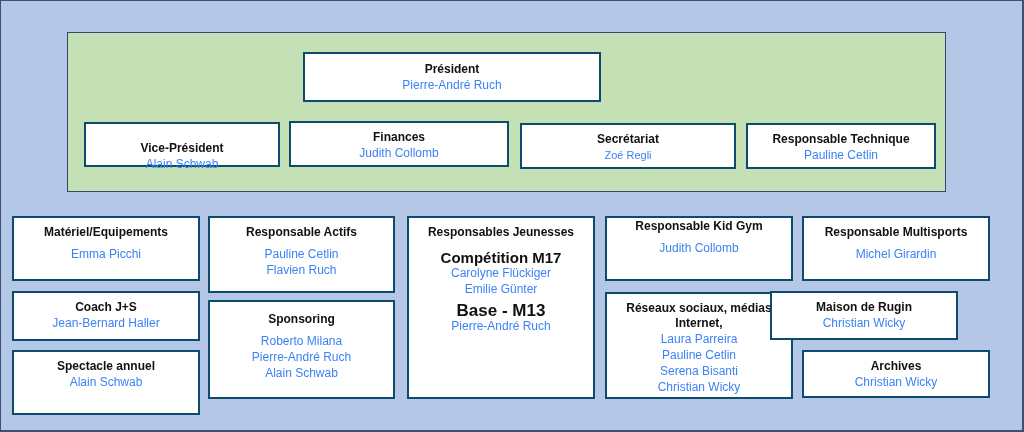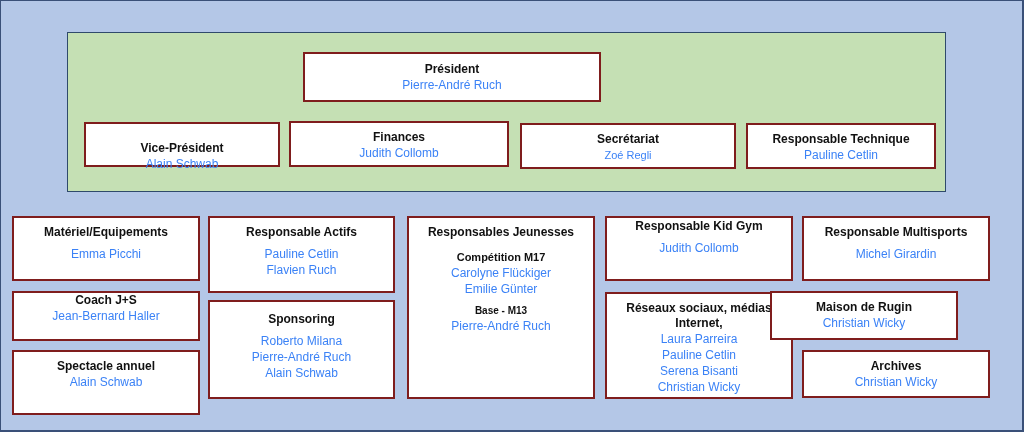--- a/index.html
+++ b/index.html
@@ -1,19 +1,19 @@
 <!DOCTYPE html>
 <html><head>
 <meta charset="utf-8">
 <style>
   html, body { margin:0; padding:0; }
   body { width:1024px; height:432px; position:relative; overflow:hidden; background:#b4c7e7; font-family:"Liberation Sans", sans-serif; }
   .frame { position:absolute; left:0; top:0; width:1021px; height:429px; border:1.5px solid #3a5078; border-right:2px solid #3a5078; border-bottom:2px solid #3a5078; background:#b4c7e7; box-sizing:border-box; width:1024px; height:432px; }
   #green-panel { position:absolute; left:67px; top:32px; width:378px; height:160px; background:#c5e0b4; border:1.5px solid #2f4a6b; box-sizing:border-box; width:379px; }
-  .box { position:absolute; background:#fff; border:2px solid #7f1d1d; box-sizing:border-box; text-align:center; color:#222; }
+  .box { position:absolute; background:#fff; border:2px solid #0c4a6e; box-sizing:border-box; text-align:center; color:#222; }
   .t { font-weight:bold; font-size:12px; line-height:15px; color:#111; }
   .n { font-size:12px; line-height:16px; color:#3b82f6; }
   .sp { height:6px; }
   .sp2 { height:10px; }
 </style>
 </head>
 <body>
 
 <div class="frame"></div>
 <div id="green-panel" style="left:67px;top:32px;width:879px;height:160px;"></div>
@@ -41,21 +41,21 @@
 <div class="box" style="left:746px;top:123px;width:190px;height:46px;padding-top:7px;">
   <div class="t">Responsable Technique</div>
   <div class="n">Pauline Cetlin</div>
 </div>
 
 <div class="box" style="left:12px;top:216px;width:188px;height:65px;padding-top:7px;text-align:center;">
   <div class="t">Matériel/Equipements</div>
   <div class="sp"></div>
   <div class="n">Emma Picchi</div>
 </div>
-<div class="box" style="left:12px;top:291px;width:188px;height:50px;padding-top:0;text-align:center;">
+<div class="box" style="left:12px;top:291px;width:188px;height:50px;padding-top:7px;text-align:center;">
   <div class="t">Coach J+S</div>
   <div class="n">Jean-Bernard Haller</div>
 </div>
 <div class="box" style="left:12px;top:350px;width:188px;height:65px;padding-top:7px;">
   <div class="t">Spectacle annuel</div>
   <div class="n">Alain Schwab</div>
 </div>
 
 <div class="box" style="left:208px;top:216px;width:187px;height:77px;padding-top:7px;">
   <div class="t">Responsable Actifs</div>
@@ -67,25 +67,25 @@
   <div class="t">Sponsoring</div>
   <div class="sp"></div>
   <div class="n">Roberto Milana</div>
   <div class="n">Pierre-André Ruch</div>
   <div class="n">Alain Schwab</div>
 </div>
 
 <div class="box" style="left:407px;top:216px;width:188px;height:183px;padding-top:7px;">
   <div class="t">Responsables Jeunesses</div>
   <div class="sp2"></div>
-  <div class="t" style="font-size:11px;">Compétition M17</div>
+  <div class="t" style="font-size:15px;">Compétition M17</div>
   <div class="n">Carolyne Flückiger</div>
   <div class="n">Emilie Günter</div>
   <div class="sp"></div>
-  <div class="t" style="font-size:10px;">Base - M13</div>
+  <div class="t" style="font-size:17px;">Base - M13</div>
   <div class="n">Pierre-André Ruch</div>
 </div>
 
 <div class="box" style="left:605px;top:216px;width:188px;height:65px;padding-top:1px;">
   <div class="t">Responsable Kid Gym</div>
   <div class="sp"></div>
   <div class="n">Judith Collomb</div>
 </div>
 <div class="box" style="left:605px;top:292px;width:188px;height:107px;padding-top:7px;overflow:hidden;">
   <div class="t">Réseaux sociaux, médias</div>

